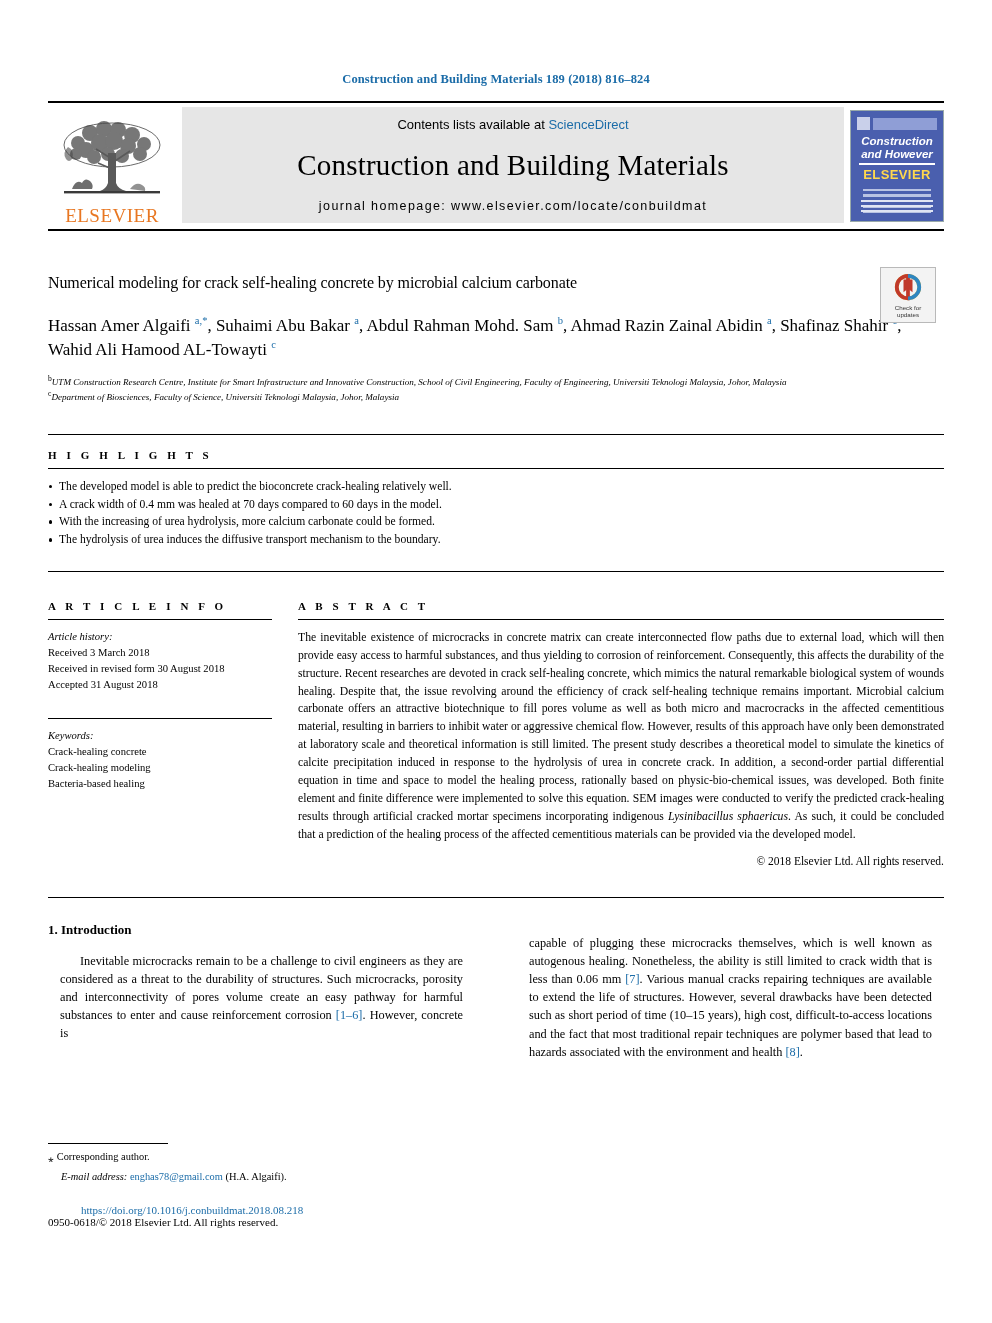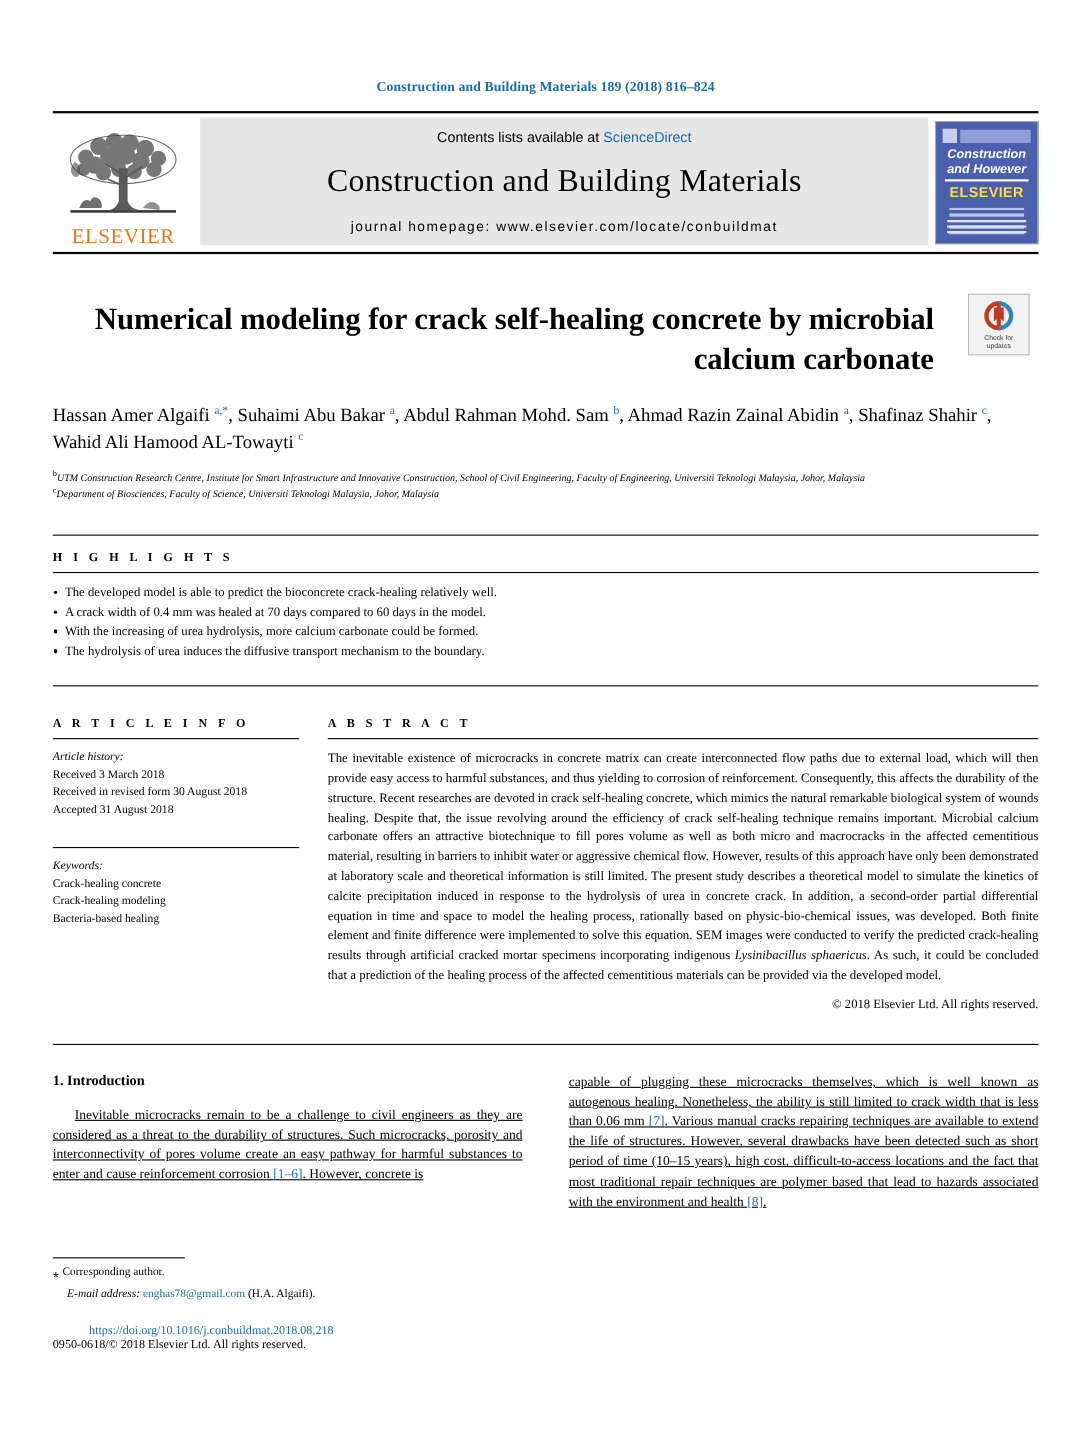--- a/index.html
+++ b/index.html
@@ -91,26 +91,25 @@
   .cov-l3 { color:#ffd84d; font-weight:bold; font-size:13px; text-align:center; letter-spacing:.4px; margin-top:1px; }
   .cov-rule { height:1.5px; background:#fff; margin:2px 8px; }
   .cov-blurb { margin: 7px 12px 0; }
   .cov-blurb div { height:2.5px; background:#b9c3e3; margin-bottom:3px; }
   .cov-foot { position:absolute; bottom:6px; left:10px; right:10px; }
   .cov-foot .r { height:2px; background:#dfe4f3; margin-bottom:3px; }
 
   
   .title-wrap { margin-top: 42px; position: relative; padding-right: 95px; }
   h1.paper-title {
-    font-size: 28px;
-    font-weight: bold;
+    font-size: 16px;
+    font-weight: normal;
     line-height: 1.3;
     margin: 0;
     letter-spacing: -.1px;
-    text-align: right;
   }
   .crossmark {
     position: absolute;
     right: 8px; top: -6px;
     width: 56px; height: 56px;
     border: 1px solid #b9b9b9;
     background: #f3f3f3;
     display: flex; flex-direction: column;
     align-items: center; justify-content: center;
     font-family: "Liberation Sans", sans-serif;
@@ -155,21 +154,21 @@
   .kw-rule { border-top: 1px solid #000; margin-top: 26px; }
   .abs-body { font-size: 11.7px; line-height: 1.53; text-align: justify; margin-top: 9px; }
   .abs-body .it { font-style: italic; }
   .copyright { text-align: right; font-size: 11.5px; margin-top: 11px; }
 
   
   .body-rule { border-top: 1px solid #000; margin-top: 30px; }
   .body-cols { display: flex; margin-top: 24px; gap: 42px; }
   .bcol { flex: 1 1 0; }
   h2.sec-title { font-size: 13px; margin: 0 0 14px 0; font-weight: bold; }
-  .para { font-size: 12.3px; line-height: 1.47; text-align: justify; text-indent: 20px; margin: 0; text-decoration: underline; }
+  .para { font-size: 12.3px; line-height: 1.47; text-align: justify; text-indent: 20px; margin: 12px; }
   .para.noind { text-indent: 0; }
   .ref { color: #1b6ca8; }
 
   
   .footnote { position: absolute; left: 48px; bottom: 44px; width: 440px; }
   .fn-rule { border-top: 1px solid #000; width: 120px; }
   .fn-line { font-size: 10.4px; line-height: 1.5; margin-top: 5px; }
   .fn-line .star { margin-right: 3px; }
   .fn-indent { padding-left: 13px; }
   .mail { color: #1b6ca8; }

